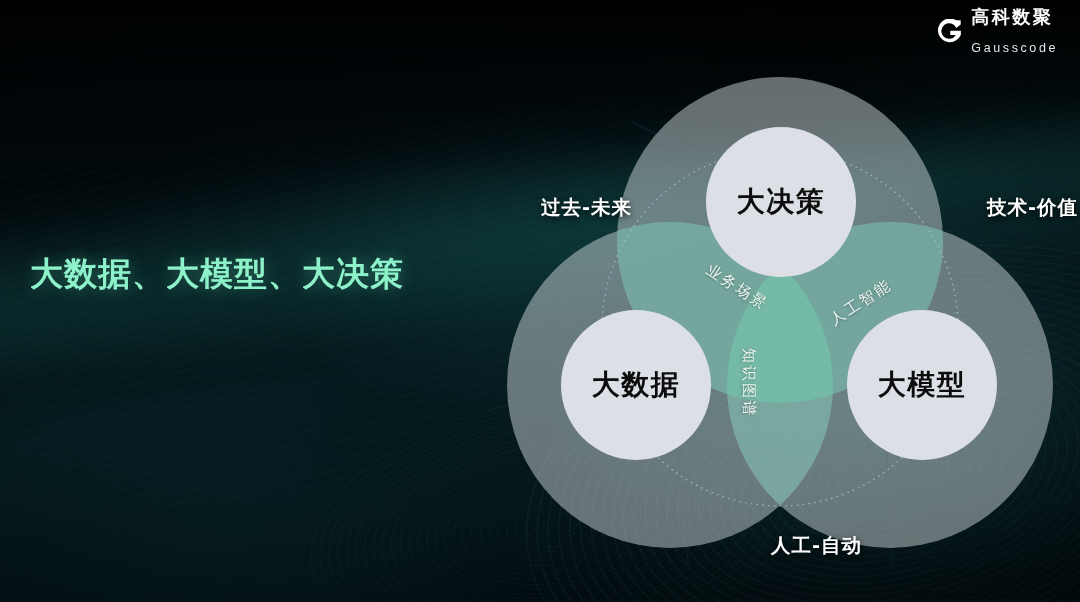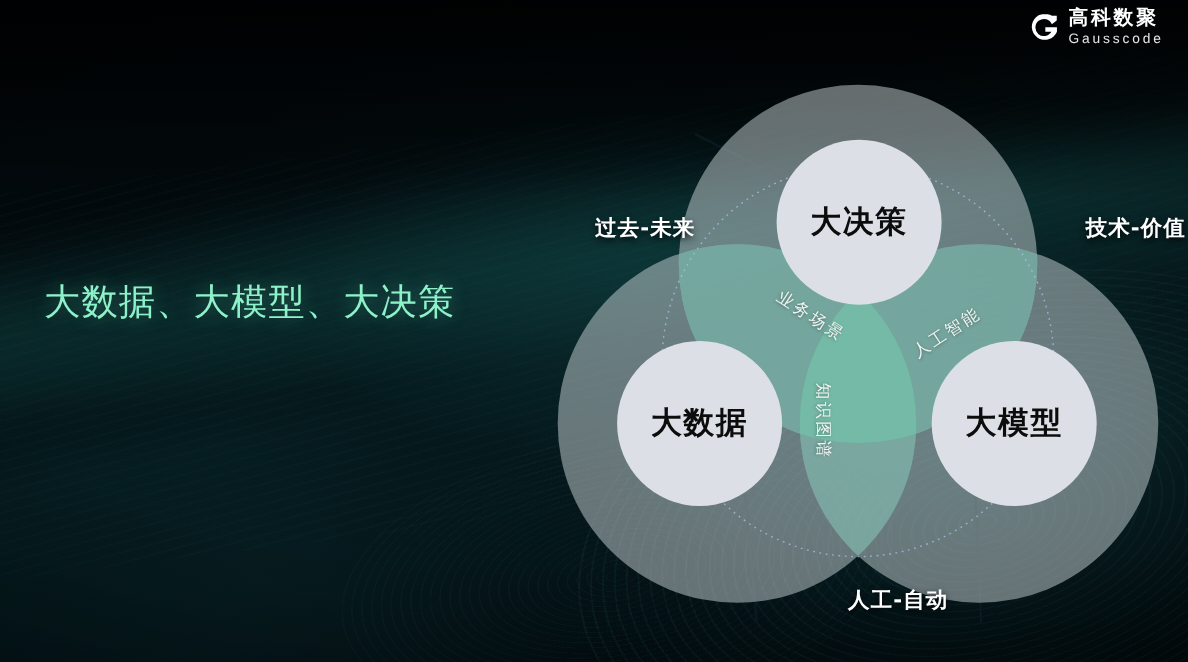--- a/index.html
+++ b/index.html
@@ -68,32 +68,31 @@
     position:absolute; top:8px; right:22px;
     display:flex; align-items:center; gap:9px; z-index:40;
   }
   #logo .mark { width:26px; height:26px; flex:0 0 auto; margin-top:2px; }
   #logo .words { display:flex; flex-direction:column; line-height:1; }
   #logo .cn {
     color:#ffffff; font-size:18px; font-weight:700; letter-spacing:2.5px;
     font-family:"DejaVu Sans","Liberation Sans",sans-serif;
   }
   #logo .en {
-    color:#e3e8ea; font-size:12.5px; letter-spacing:2.6px; margin-top:3px;
+    color:#e3e8ea; font-size:12.5px; letter-spacing:2.6px; margin-top:16px;
     font-family:"Liberation Sans",sans-serif;
   }
 
   
   #copy { position:absolute; left:30px; top:252px; z-index:30; }
   #copy h1 {
-    color:#8df1c9; font-size:33px; font-weight:400; letter-spacing:1px;
+    color:#8df1c9; font-size:33px; font-weight:700; letter-spacing:1px;
     font-family:"DejaVu Sans","Liberation Sans",sans-serif;
     text-shadow:0 0 16px rgba(110,235,190,.35);
     white-space:nowrap;
-    margin-left:10px;
   }
   #copy .sub {
     color:#f2f5f6; font-size:17.5px; letter-spacing:.6px; white-space:nowrap;
     font-family:"DejaVu Sans","Liberation Sans",sans-serif;
   }
   #copy .sub.s1 { margin-top:22px; }
   #copy .sub.s2 { margin-top:24px; }
 
   
   #venn { position:absolute; left:490px; top:10px; width:580px; height:580px; z-index:20; }

